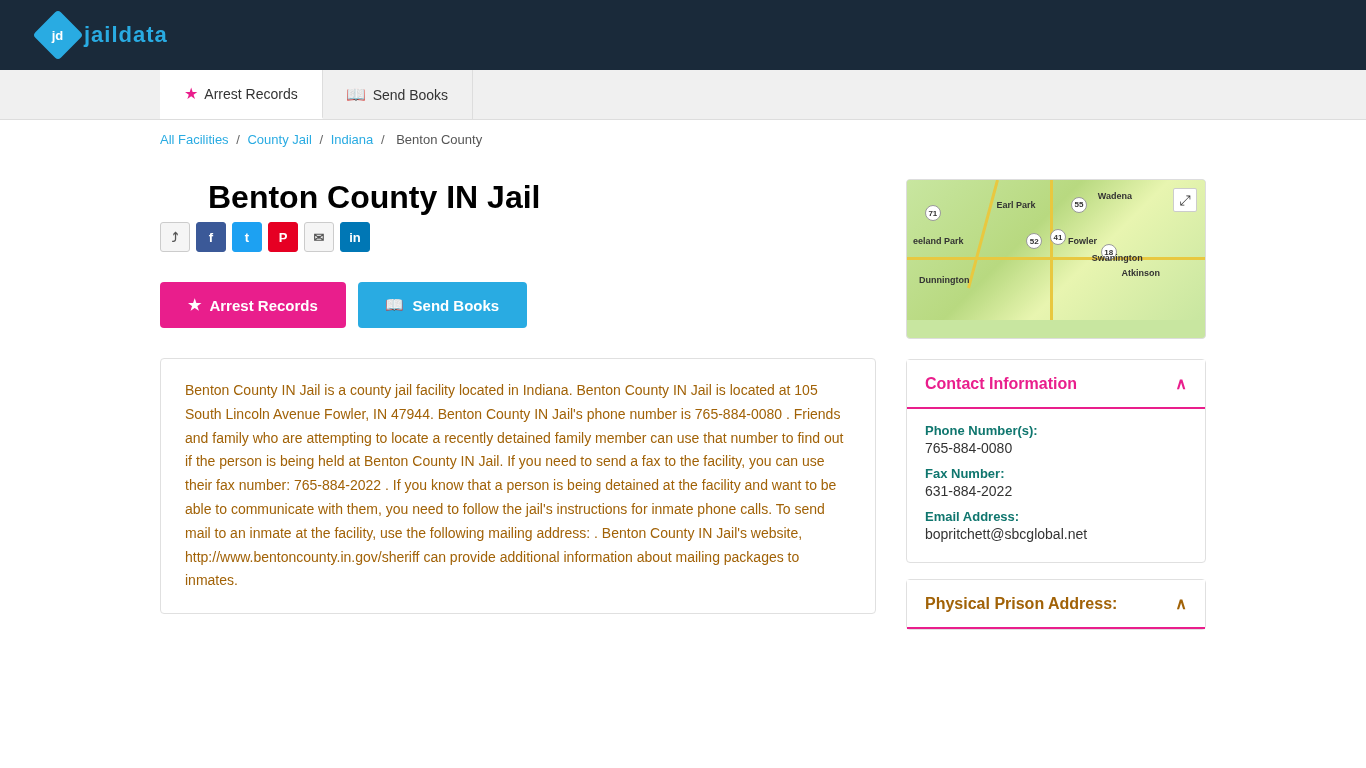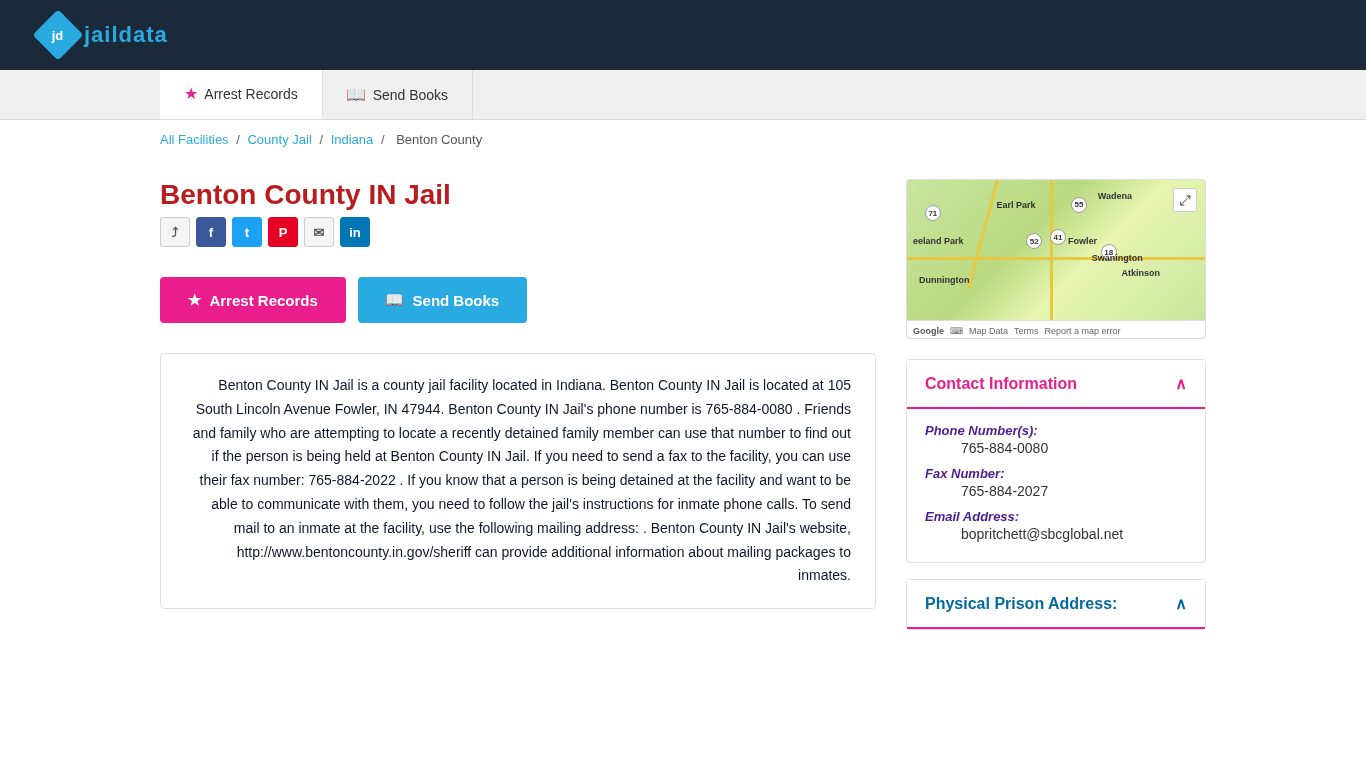--- a/index.html
+++ b/index.html
@@ -95,24 +95,25 @@
       display: flex;
       padding: 20px 160px;
       gap: 30px;
       max-width: 1366px;
     }
     .left-col { flex: 1; }
     .right-col { width: 300px; }
 
     
     h1.page-title {
-      font-size: 28px;
-      font-weight: bold;
-      color: #b91c1c;
+      font-size: 32px;
+      font-weight: bold;
+      color: #000000;
       margin-bottom: 6px;
+      margin-left: 48px;
     }
     .page-subtitle {
       color: #666;
       font-size: 14px;
       margin-bottom: 16px;
     }
 
     
     .social-icons {
       display: flex;
@@ -180,24 +181,23 @@
       border-radius: 4px;
       padding: 20px 24px;
     }
     .prison-info-title {
       color: #e91e8c;
       font-size: 18px;
       font-weight: bold;
       margin-bottom: 16px;
     }
     .prison-info-text {
-      color: #0f172a;
+      color: #a16207;
       font-size: 14px;
       line-height: 1.7;
-      text-align: right;
     }
 
     
     .map-container {
       width: 100%;
       height: 160px;
       background: #c8e6a0;
       border-radius: 4px;
       margin-bottom: 20px;
       position: relative;
@@ -288,51 +288,49 @@
     }
     .contact-card-header span {
       color: #e91e8c;
       font-size: 16px;
       font-weight: bold;
     }
     .contact-card-body {
       padding: 14px 18px;
     }
     .contact-field-label {
-      color: #4c1d95;
+      color: #0f766e;
       font-size: 13px;
       font-weight: bold;
       margin-bottom: 2px;
       margin-top: 10px;
-      font-style: italic;
     }
     .contact-field-label:first-child { margin-top: 0; }
     .contact-field-value {
       color: #333;
       font-size: 14px;
       margin-bottom: 6px;
-      margin-left: 36px;
     }
 
     
     .address-card {
       border: 1px solid #e0e0e0;
       border-radius: 4px;
     }
     .address-card-header {
       background: #fff;
       padding: 14px 18px;
       display: flex;
       justify-content: space-between;
       align-items: center;
       border-bottom: 2px solid #e91e8c;
       cursor: pointer;
     }
     .address-card-header span {
-      color: #0369a1;
+      color: #a16207;
       font-size: 16px;
       font-weight: bold;
     }
     .address-card-body {
       padding: 14px 18px;
       color: #333;
       font-size: 14px;
       line-height: 1.6;
     }
 
@@ -421,39 +419,32 @@
         <span class="map-label" style="top:14%;left:30%;">Earl Park</span>
         <span class="map-label" style="top:8%;left:64%;">Wadena</span>
         <span class="map-label" style="top:40%;left:54%;">Fowler</span>
         <span class="map-label" style="top:52%;left:62%;">Swanington</span>
         <span class="map-label" style="top:63%;left:72%;">Atkinson</span>
         <span class="map-label" style="top:40%;left:2%;">eeland Park</span>
         <span class="map-label" style="top:68%;left:4%;">Dunnington</span>
 
         <div class="map-expand">⤢</div>
       </div>
-      <div class="map-footer">
-        <span class="map-google-logo">Google</span>
-        <span>⌨</span>
-        <span>Map Data</span>
-        <span style="cursor:pointer;">Terms</span>
-        <span style="cursor:pointer;">Report a map error</span>
-      </div>
     </div>
 
     <div class="contact-card">
       <div class="contact-card-header">
         <span>Contact Information</span>
         <span class="chevron">∧</span>
       </div>
       <div class="contact-card-body">
         <div class="contact-field-label">Phone Number(s):</div>
         <div class="contact-field-value">765-884-0080</div>
         <div class="contact-field-label">Fax Number:</div>
-        <div class="contact-field-value">765-884-2027</div>
+        <div class="contact-field-value">631-884-2022</div>
         <div class="contact-field-label">Email Address:</div>
         <div class="contact-field-value" style="cursor:pointer;color:#333;">bopritchett@sbcglobal.net</div>
       </div>
     </div>
 
     <div class="address-card">
       <div class="address-card-header">
         <span>Physical Prison Address:</span>
         <span class="chevron">∧</span>
       </div>

